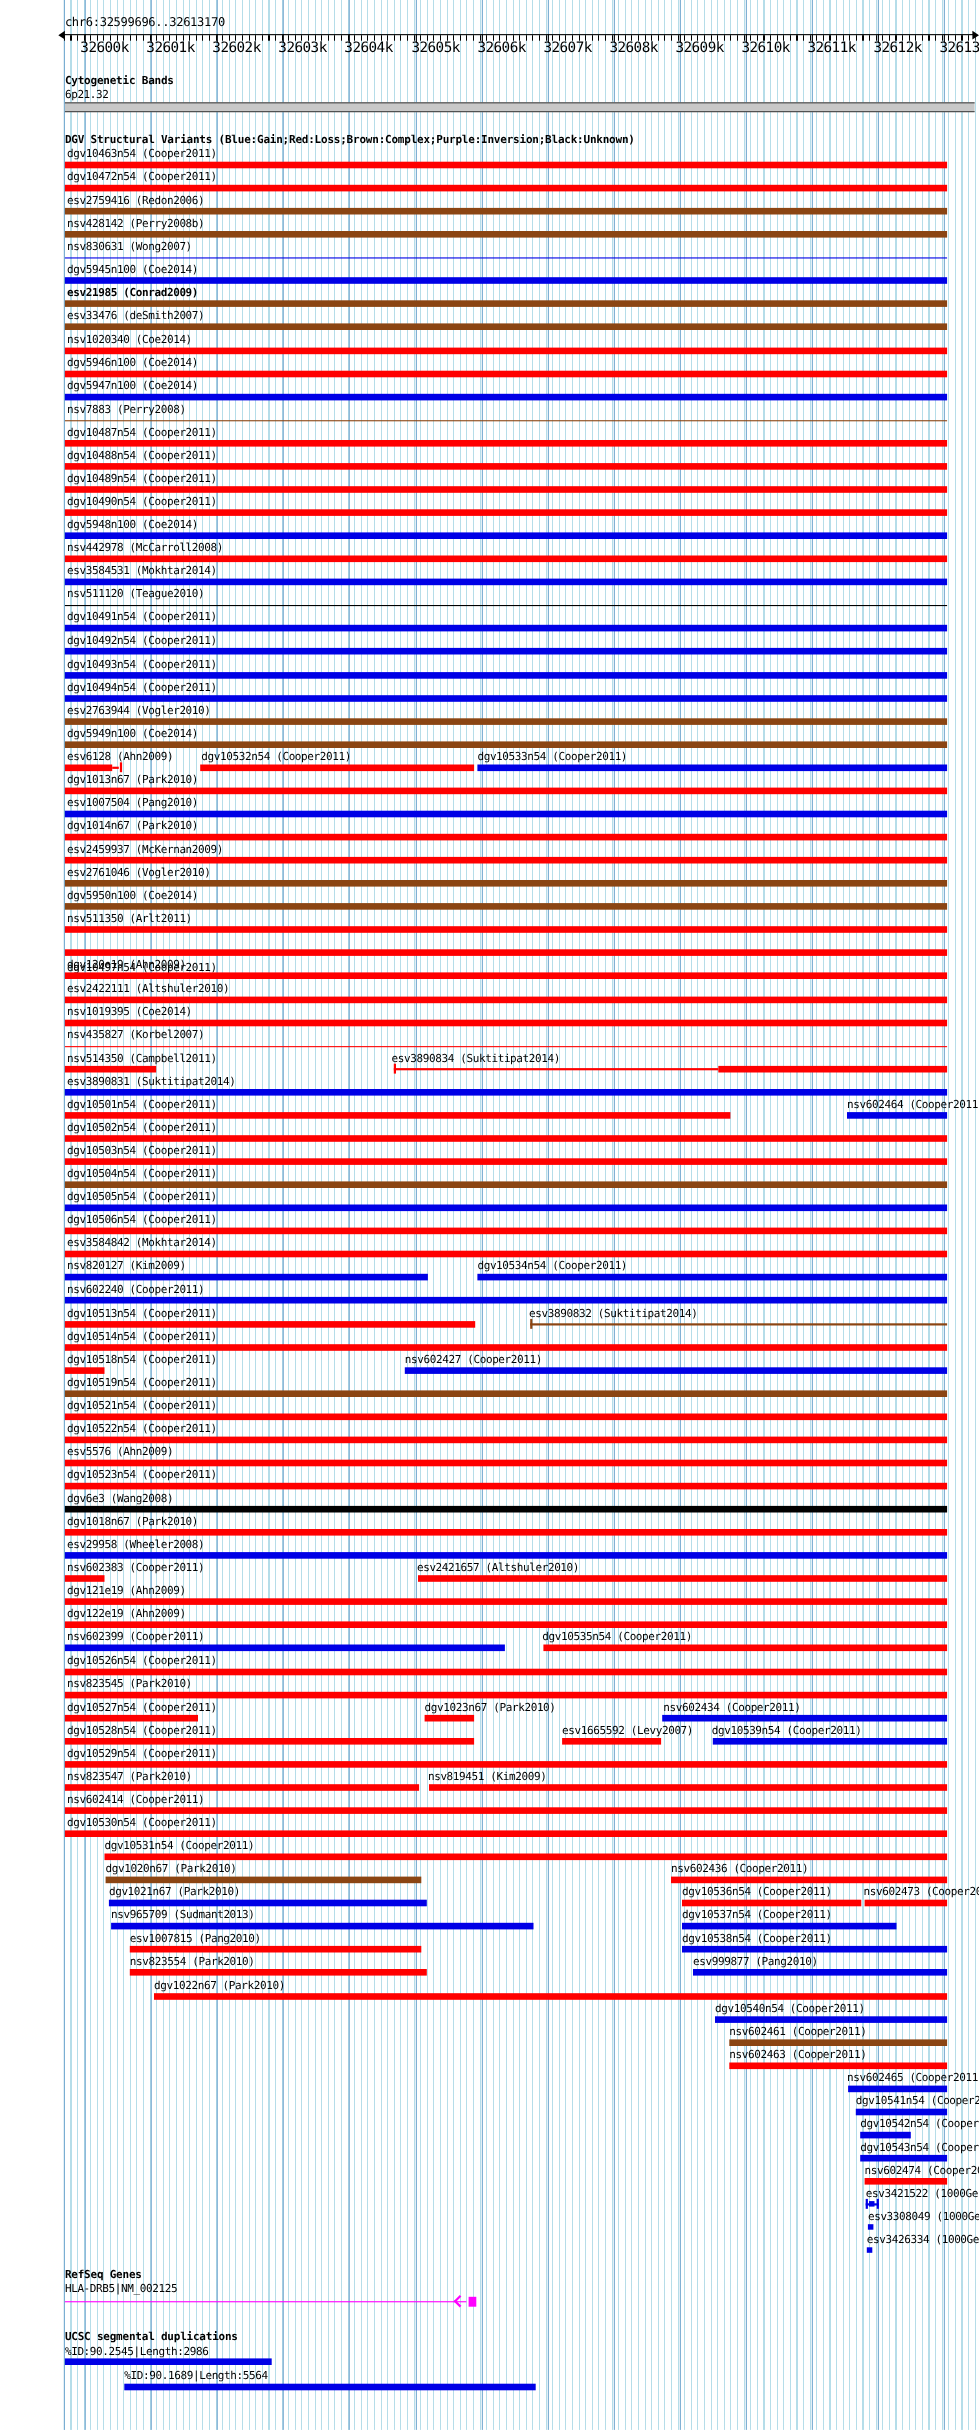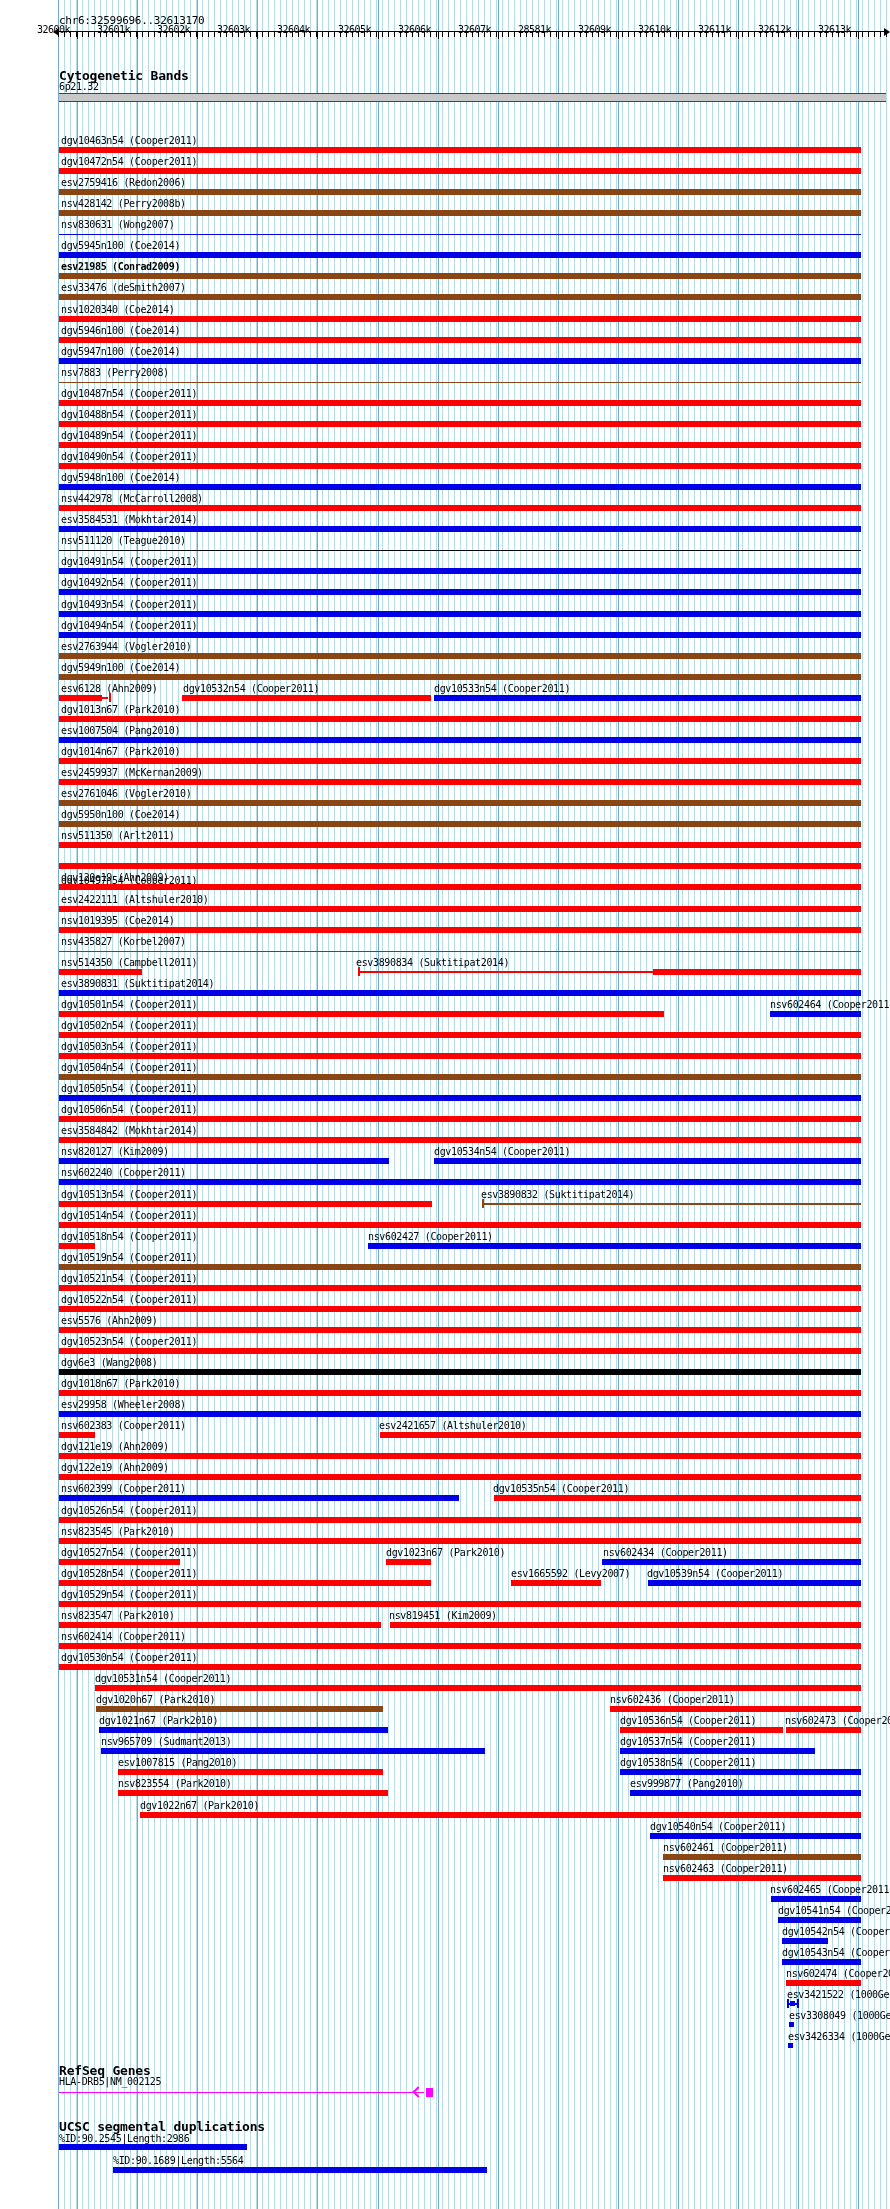--- a/index.html
+++ b/index.html
@@ -10,23 +10,23 @@
   .vmajor{position:absolute;top:0;width:1px;height:2209px;background:#74a9d0;}
   .postext{position:absolute;left:59px;top:14px;font-size:11px;letter-spacing:-0.3px;white-space:nowrap;}
   .ruler-line{position:absolute;left:58px;top:31px;width:829px;height:1px;background:#000;}
   .ruler-minor{position:absolute;left:58px;top:32px;width:829px;height:5px;
           background:repeating-linear-gradient(90deg,#000 0px,#000 1px,transparent 1px,transparent 6px);}
   .ruler-arrow-l{position:absolute;left:53px;top:28px;width:0;height:0;
           border-top:4px solid transparent;border-bottom:4px solid transparent;border-right:6px solid #000;}
   .ruler-arrow-r{position:absolute;left:884px;top:28px;width:0;height:0;
           border-top:4px solid transparent;border-bottom:4px solid transparent;border-left:6px solid #000;}
   .ruler-tick{position:absolute;top:31px;width:1px;height:8px;background:#000;}
-  .tick-lbl{position:absolute;top:24px;width:80px;margin-left:-40px;text-align:left;
-          font-size:10px;letter-spacing:-0.5px;white-space:nowrap;}
-  .hdr{position:absolute;font-weight:bold;font-size:13px;letter-spacing:-0.2px;white-space:nowrap;}
+  .tick-lbl{position:absolute;top:36px;width:80px;margin-left:-40px;text-align:right;
+          font-size:13px;letter-spacing:-0.5px;white-space:nowrap;}
+  .hdr{position:absolute;font-weight:bold;font-size:10px;letter-spacing:-0.2px;white-space:nowrap;}
   .lbl{position:absolute;font-size:10px;letter-spacing:-0.35px;line-height:10px;white-space:nowrap;}
   .cyto-bar{position:absolute;left:59px;top:93px;width:827px;height:9px;background:#c8c8c8;
           border-top:1px solid #444;border-bottom:1px solid #444;box-sizing:border-box;}
   .v-label{position:absolute;font-size:10px;letter-spacing:-0.35px;line-height:10px;white-space:nowrap;}
   .seg{position:absolute;}
   .seg-bar{height:6px;}
   .seg-line{height:2px;}
   .seg-hair{height:1px;}
   .seg-tick{height:9px;}
   .seg-sq{height:5px;}
@@ -75,37 +75,38 @@
       <div class="tick-lbl" style="left: 257px;">32603k</div>
       <div class="ruler-tick" style="left: 317px;"></div>
       <div class="tick-lbl" style="left: 317px;">32604k</div>
       <div class="ruler-tick" style="left: 378px;"></div>
       <div class="tick-lbl" style="left: 378px;">32605k</div>
       <div class="ruler-tick" style="left: 438px;"></div>
       <div class="tick-lbl" style="left: 438px;">32606k</div>
       <div class="ruler-tick" style="left: 498px;"></div>
       <div class="tick-lbl" style="left: 498px;">32607k</div>
       <div class="ruler-tick" style="left: 558px;"></div>
-      <div class="tick-lbl" style="left: 558px;">28581k</div>
+      <div class="tick-lbl" style="left: 558px;">32608k</div>
       <div class="ruler-tick" style="left: 618px;"></div>
       <div class="tick-lbl" style="left: 618px;">32609k</div>
       <div class="ruler-tick" style="left: 678px;"></div>
       <div class="tick-lbl" style="left: 678px;">32610k</div>
       <div class="ruler-tick" style="left: 738px;"></div>
       <div class="tick-lbl" style="left: 738px;">32611k</div>
       <div class="ruler-tick" style="left: 798px;"></div>
       <div class="tick-lbl" style="left: 798px;">32612k</div>
       <div class="ruler-tick" style="left: 858px;"></div>
       <div class="tick-lbl" style="left: 858px;">32613k</div>
     </div>
 
   <div class="hdr" style="left:59px;top:68px;">Cytogenetic Bands</div>
   <div class="lbl" style="left:59px;top:82px;">6p21.32</div>
   <div class="cyto-bar"></div>
 
+  <div class="hdr" style="left:59px;top:122px;">DGV Structural Variants (Blue:Gain;Red:Loss;Brown:Complex;Purple:Inversion;Black:Unknown)</div>
   <div id="dgv-track">
       <div class="v-label" style="left: 61px; top: 136px;">dgv10463n54 (Cooper2011)</div>
       <div class="seg seg-bar" title="dgv10463n54 (Cooper2011)" style="left: 59px; width: 802px; top: 147px; background: rgb(255, 0, 0);"></div>
       <div class="v-label" style="left: 61px; top: 157px;">dgv10472n54 (Cooper2011)</div>
       <div class="seg seg-bar" title="dgv10472n54 (Cooper2011)" style="left: 59px; width: 802px; top: 168px; background: rgb(255, 0, 0);"></div>
       <div class="v-label" style="left: 61px; top: 178px;">esv2759416 (Redon2006)</div>
       <div class="seg seg-bar" title="esv2759416 (Redon2006)" style="left: 59px; width: 802px; top: 189px; background: rgb(139, 69, 19);"></div>
       <div class="v-label" style="left: 61px; top: 199px;">nsv428142 (Perry2008b)</div>
       <div class="seg seg-bar" title="nsv428142 (Perry2008b)" style="left: 59px; width: 802px; top: 210px; background: rgb(139, 69, 19);"></div>
       <div class="v-label" style="left: 61px; top: 220px;">nsv830631 (Wong2007)</div>

